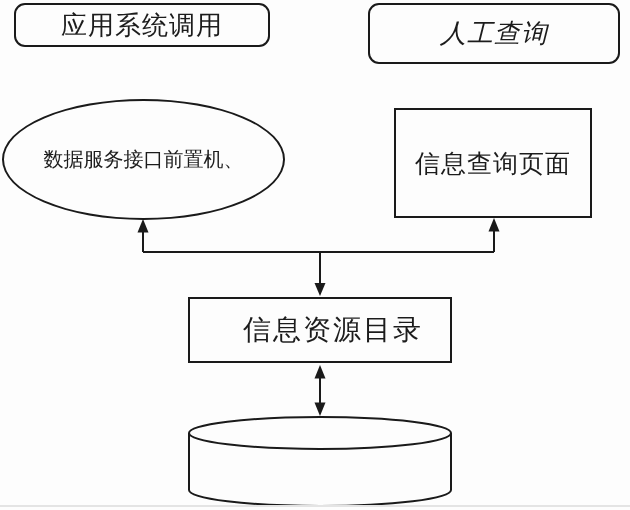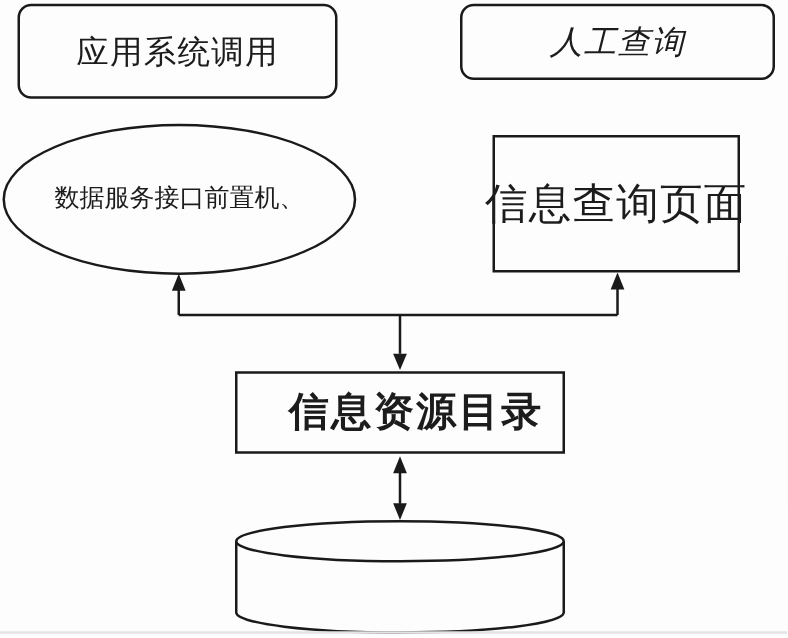--- a/index.html
+++ b/index.html
@@ -21,40 +21,40 @@
     box-sizing: border-box;
     border: 2px solid #1a1a1a;
     background: #fdfdfd;
     display: flex;
     align-items: center;
     justify-content: center;
     flex-direction: column;
     text-align: center;
   }
   .rounded { border-radius: 11px; }
-  .node-app-call    { left: 14px;  top: 3px;   width: 256px; height: 76px; }
+  .node-app-call    { left: 14px;  top: 3px;   width: 256px; height: 44px; }
   .node-manual-query{ left: 368px; top: 3px;   width: 252px; height: 61px; font-style: italic; }
   .node-frontend    { left: 2px;   top: 99px;  width: 283px; height: 121px; border-radius: 50%; }
   .node-query-page  { left: 394px; top: 108px; width: 198px; height: 110px; }
   .node-catalog     { left: 188px; top: 297px; width: 264px; height: 66px; }
   .label-lg {
     font-size: 26px;
     font-weight: 500;
     letter-spacing: 1px;
     white-space: nowrap;
   }
   .label-catalog {
-    font-size: 32px;
-    font-weight: 700;
+    font-size: 28px;
+    font-weight: 400;
     letter-spacing: 2px;
     white-space: nowrap;
     margin-left: 26px;
   }
   .label-query {
-    font-size: 34px;
+    font-size: 25px;
     font-weight: 500;
     letter-spacing: 1px;
     white-space: nowrap;
   }
   .label-ellipse-1 {
     font-size: 20px;
     font-weight: 500;
     line-height: 27px;
     white-space: nowrap;
   }

